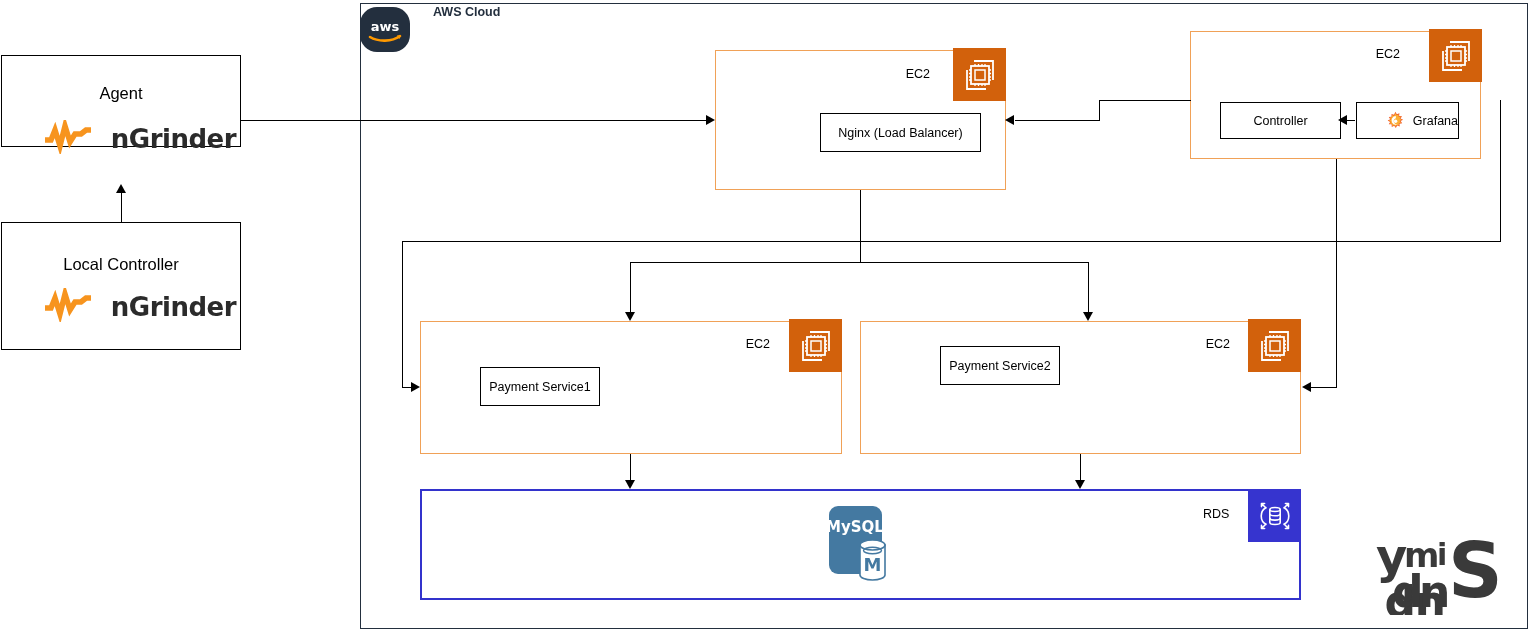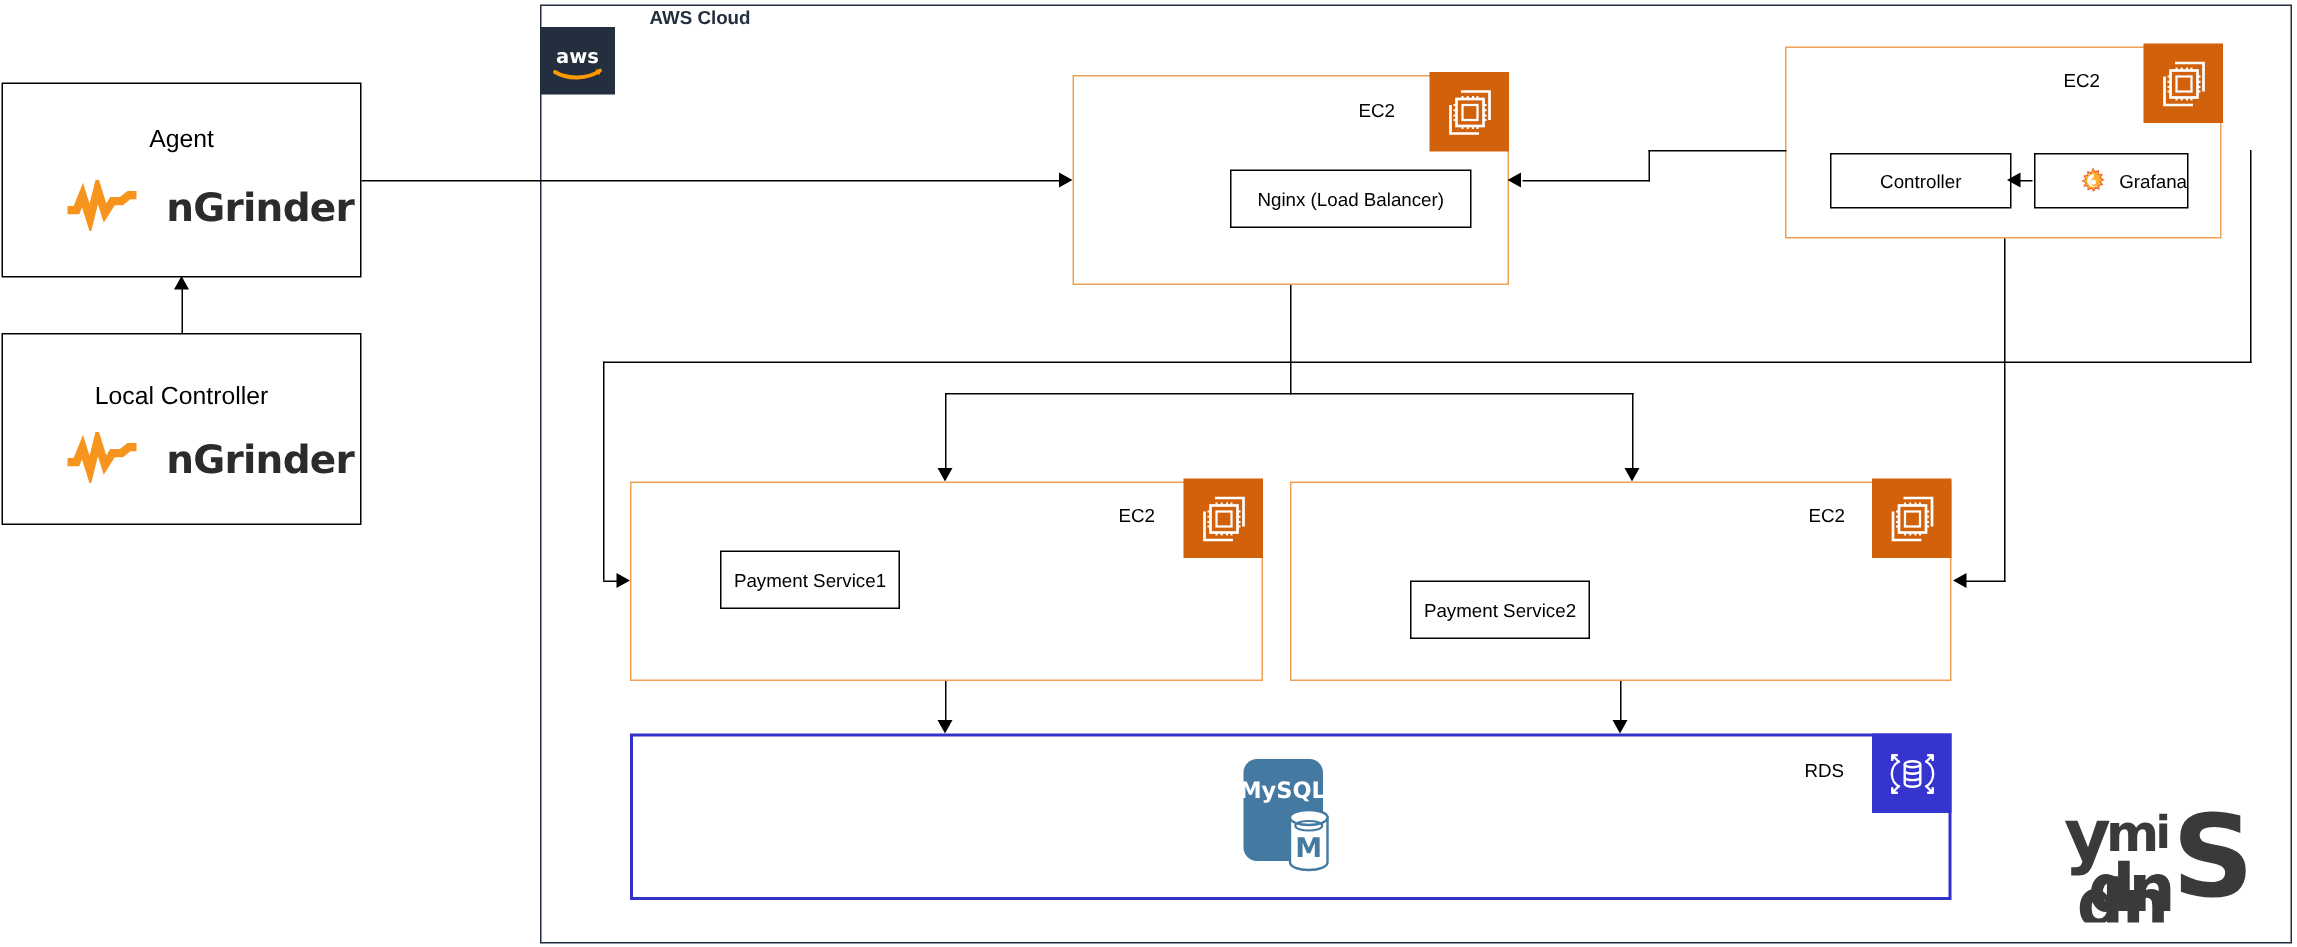--- a/index.html
+++ b/index.html
@@ -46,30 +46,30 @@
   .arw-u{border-left:5.5px solid transparent;border-right:5.5px solid transparent;border-bottom:9px solid #000;}
 
   .brand-logo{font-family:"DejaVu Sans", sans-serif;color:#3a3a3a;}
 </style>
 </head>
 <body>
 
 <div id="canvas">
 
   <div class="abs aws-cloud" style="left:360px;top:3px;width:1168px;height:626px;"></div>
-  <div class="abs aws-badge" style="left:360px;top:18px;width:50px;height:45px;">
+  <div class="abs aws-badge" style="left:360px;top:7px;width:50px;height:45px;border-radius:17px;">
     <svg width="38" height="28" viewBox="0 0 38 28">
       <text x="19" y="15" font-family="DejaVu Sans, sans-serif" font-size="13" font-weight="600" fill="#ffffff" text-anchor="middle">aws</text>
       <path d="M4 21 C 12 26, 26 26, 34 20" stroke="#ff9900" stroke-width="2.6" fill="none" stroke-linecap="round"></path>
       <path d="M31 19.2 L35 19.8 L33.2 23.3 Z" fill="#ff9900"></path>
     </svg>
   </div>
   <div class="abs aws-label" style="left:433px;top:5px;font-weight:bold;">AWS Cloud</div>
 
-  <div class="abs node-lg" style="left:1px;top:55px;width:240px;height:130px;">
+  <div class="abs node-lg" style="left:1px;top:55px;width:240px;height:92px;">
     <div class="node-title" style="margin-top:28px;">Agent</div>
     <div class="ngrinder" style="margin-top:17px;align-self:flex-end;margin-right:4px;">
       <svg width="52" height="34" viewBox="0 0 52 34">
         <path d="M2 20 L8 20 L12 10 L17 26 L22 6 L27 22 L32 14 L38 14 L43 10 L48 10" stroke="#f7941e" stroke-width="5.5" fill="none" stroke-linejoin="miter" stroke-linecap="butt"></path>
       </svg>
       <span class="ngrinder-text">nGrinder</span>
     </div>
   </div>
 
   <div class="abs node-lg" style="left:1px;top:222px;width:240px;height:128px;">
@@ -162,21 +162,21 @@
       <rect x="9" y="9" width="18" height="18" stroke="#ffffff" stroke-width="1.8" fill="none"></rect>
       <rect x="13" y="13" width="10" height="10" stroke="#ffffff" stroke-width="1.5" fill="none"></rect>
       <g stroke="#ffffff" stroke-width="1.3">
         <path d="M13 7 v2 M16.5 7 v2 M20 7 v2 M23 7 v2"></path>
         <path d="M13 27 v2 M16.5 27 v2 M20 27 v2 M23 27 v2"></path>
         <path d="M7 13 h2 M7 16.5 h2 M7 20 h2 M7 23 h2"></path>
         <path d="M27 13 h2 M27 16.5 h2 M27 20 h2 M27 23 h2"></path>
       </g>
     </svg>
   </div>
-  <div class="abs node" style="left:940px;top:387px;width:120px;height:39px;">Payment Service2</div>
+  <div class="abs node" style="left:940px;top:346px;width:120px;height:39px;">Payment Service2</div>
 
   <div class="abs rds-group" style="left:420px;top:489px;width:881px;height:111px;"></div>
   <div class="abs rds-label" style="left:1203px;top:507px;">RDS</div>
   <div class="abs icon-tile icon-rds" style="left:1248px;top:489px;width:53px;height:53px;">
     <svg width="36" height="36" viewBox="0 0 36 36">
       <g stroke="#ffffff" stroke-width="1.6" fill="none">
         <ellipse cx="18" cy="11.5" rx="5.2" ry="2.0"></ellipse>
         <path d="M12.8 11.5 V24.5 a5.2 2.0 0 0 0 10.4 0 V11.5"></path>
         <path d="M12.8 15.8 a5.2 2.0 0 0 0 10.4 0"></path>
         <path d="M12.8 20.1 a5.2 2.0 0 0 0 10.4 0"></path>

